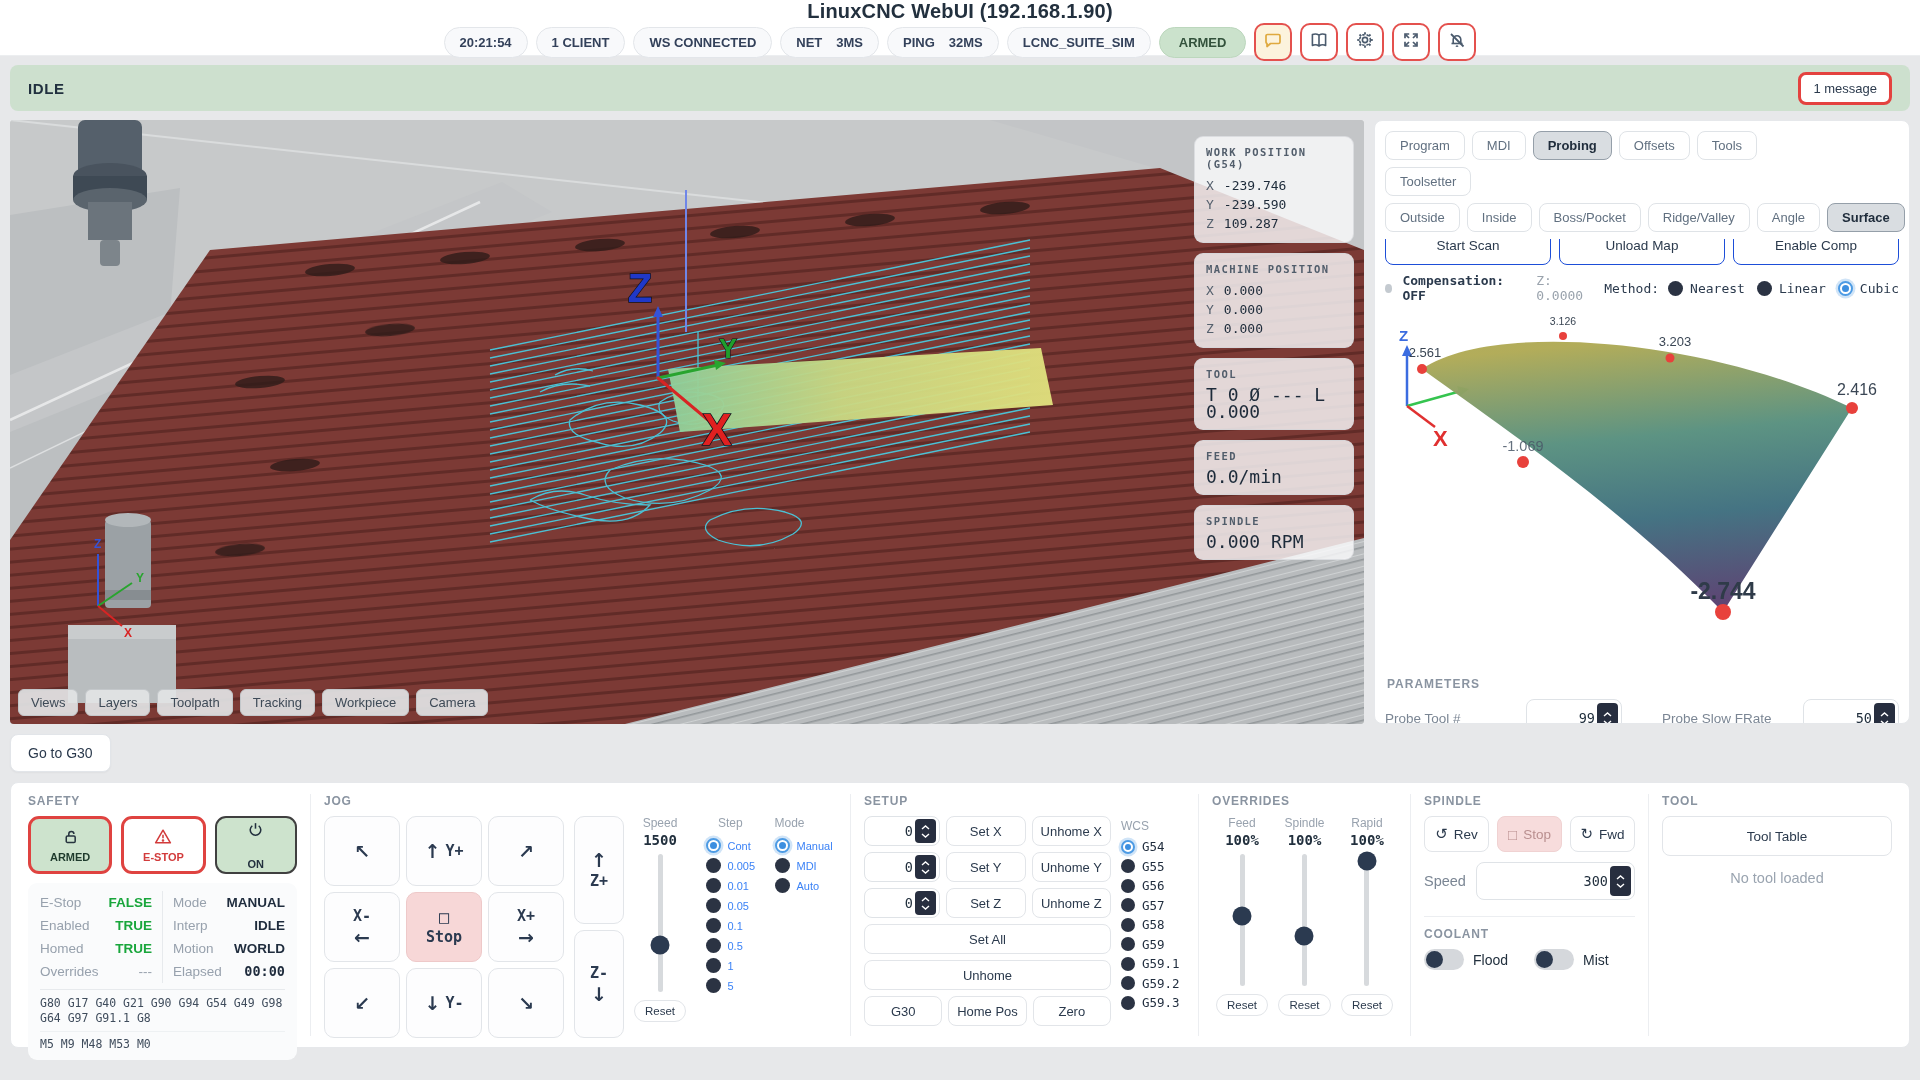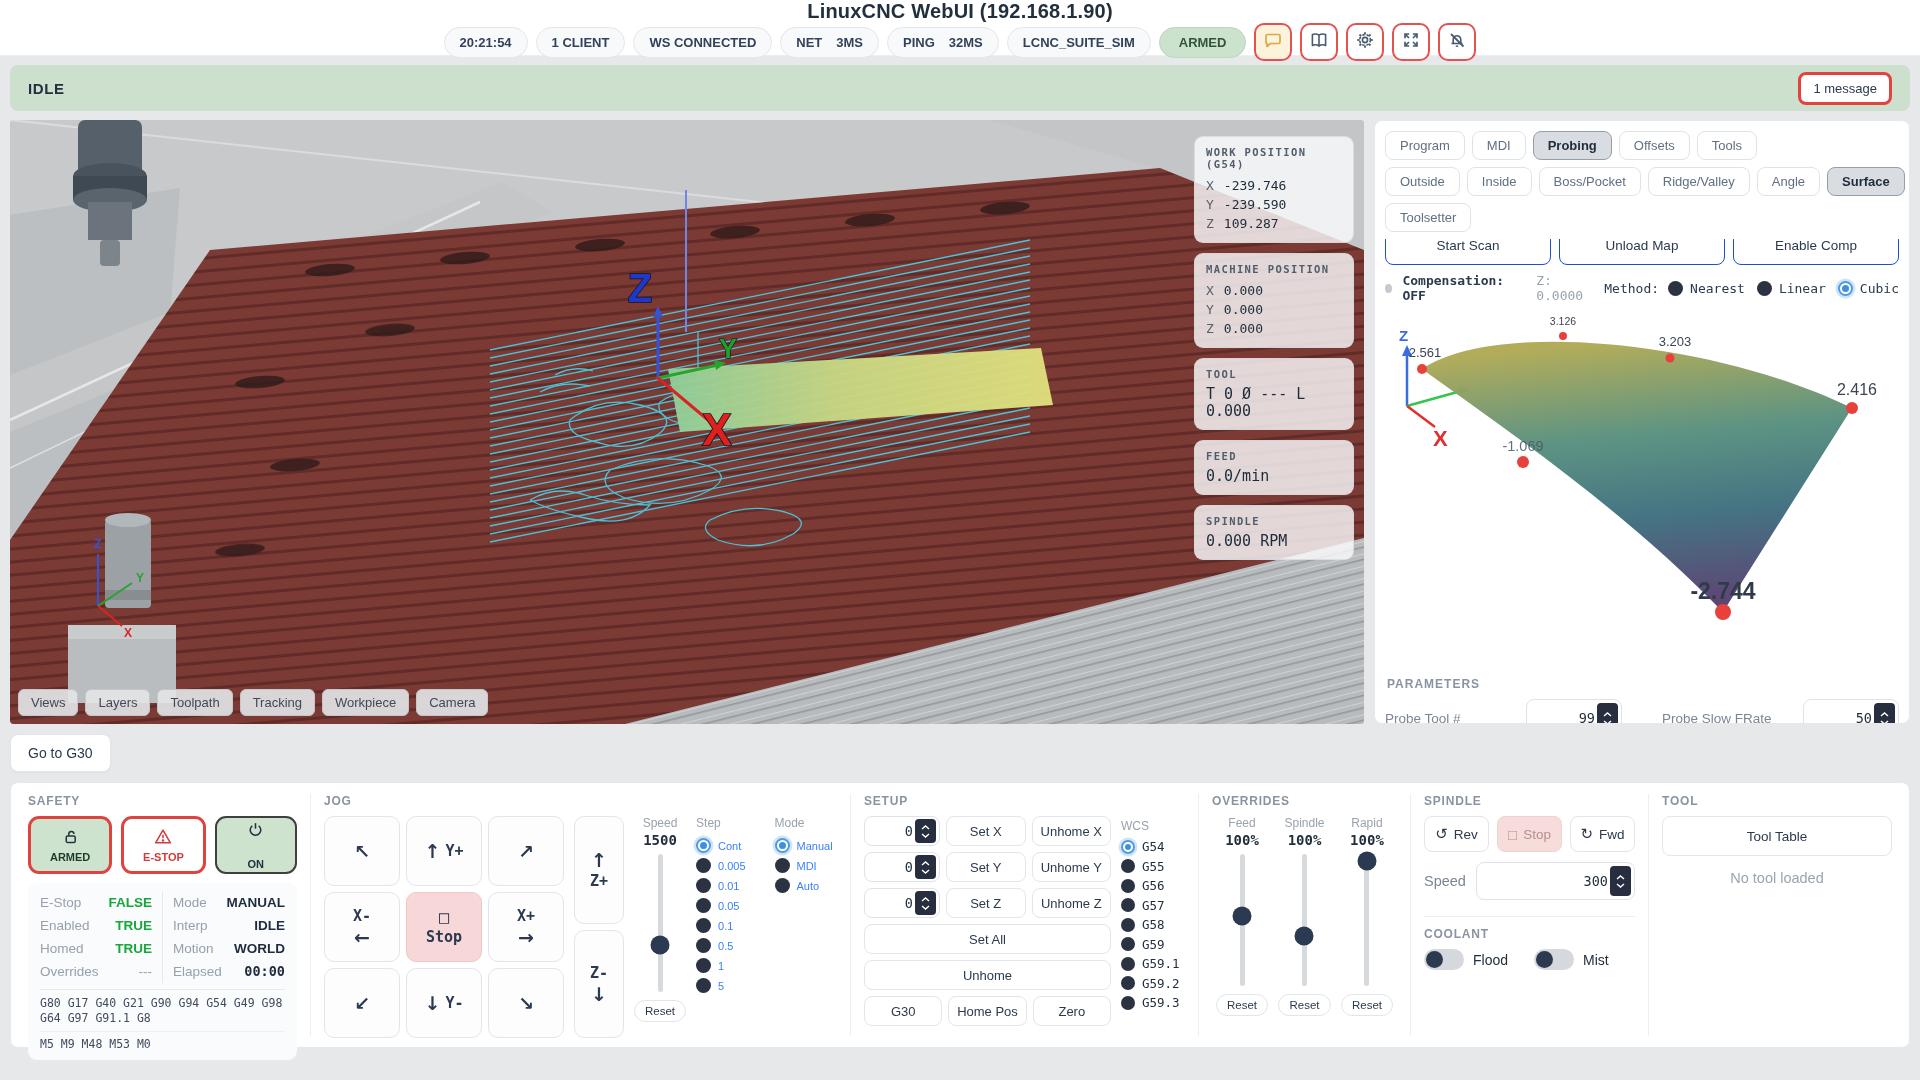--- a/index.html
+++ b/index.html
@@ -23,21 +23,21 @@
 
   
   .main { display:flex; gap:10px; margin:9px 10px 0 10px; height:604px; }
   .viewport { position:relative; flex:1; border-radius:4px; overflow:hidden; background:#c7c9ca; }
   .viewport svg.scene { position:absolute; inset:0; width:100%; height:100%; }
   .vp-overlays { position:absolute; top:16px; right:10px; width:160px; display:flex; flex-direction:column; gap:10px; }
   .vp-panel { background:rgba(250,250,251,.82); border:1px solid rgba(210,212,216,.7); border-radius:9px; padding:9px 11px; }
   .vp-panel .t { font-size:10.5px; letter-spacing:1.4px; color:#515d6b; font-weight:bold; font-family:"DejaVu Sans Mono",monospace; margin-bottom:6px; }
   .vp-row { font-family:"DejaVu Sans Mono",monospace; font-size:13px; color:#1d2b3a; display:flex; gap:10px; line-height:19px; }
   .vp-row .ax { color:#56616e; }
-  .vp-val { font-family:"DejaVu Sans Mono",monospace; font-size:15px; color:#1d2b3a; line-height:17px; }
+  .vp-val { font-family:"DejaVu Sans Mono",monospace; font-size:18px; color:#1d2b3a; line-height:17px; }
   .vp-buttons { position:absolute; left:8px; bottom:8px; display:flex; gap:7px; }
   .vp-btn { background:rgba(226,228,229,.92); border:1px solid #c3c7ca; border-radius:6px; padding:5px 12px; font-size:13px; color:#3e4a57; cursor:pointer; }
 
   
   .rpanel { width:536px; background:#fff; border:1px solid #e6e8eb; border-radius:8px; padding:10px; overflow:hidden; }
   .tabrow { display:flex; gap:7px; margin-bottom:7px; flex-wrap:nowrap; }
   .tab { border:1px solid #dfe3e7; background:#fff; border-radius:8px; padding:6px 14px; font-size:13px; color:#617080; cursor:pointer; white-space:nowrap; }
   .tab.on { background:#d9dde1; border-color:#959fa9; color:#1f2c3b; font-weight:bold; }
   .scanclip { height:26px; overflow:hidden; margin-bottom:8px; }
   .scanrow { display:flex; gap:8px; margin-top:-14px; }
@@ -408,30 +408,30 @@
     <div class="tabrow">
 
     <button class="tab">Program</button>
         <button class="tab">MDI</button>
         <button class="tab on">Probing</button>
         <button class="tab">Offsets</button>
         <button class="tab">Tools</button>
       </div>
     <div class="tabrow">
 
+    <button class="tab">Toolsetter</button>
+      </div>
+    <div class="tabrow">
+
     <button class="tab">Outside</button>
         <button class="tab">Inside</button>
         <button class="tab">Boss/Pocket</button>
         <button class="tab">Ridge/Valley</button>
         <button class="tab">Angle</button>
         <button class="tab on">Surface</button>
-      </div>
-    <div class="tabrow">
-
-    <button class="tab">Toolsetter</button>
       </div>
 
     <div class="scanclip">
       <div class="scanrow">
 
       <button class="scan-btn">Start Scan</button>
           <button class="scan-btn">Unload Map</button>
           <button class="scan-btn">Enable Comp</button>
         </div>
     </div>
@@ -666,21 +666,21 @@
           </button>
       </div>
       <div class="slidercol">
         <span class="sc-label">Speed</span>
         <span class="sc-val mono">1500</span>
         <span class="vtrack">
             <span class="vthumb" style="top:66%"></span>
           </span>
         <button class="reset-pill">Reset</button>
       </div>
-      <div class="optcol" style="width:92px;">
+      <div class="optcol" style="width:92px;align-items:center;">
         <span class="sc-label">Step</span>
         <div style="display:flex;flex-direction:column;gap:5px;">
 
         <span class="radio-item on">
               <span class="rad"></span>
               <span>Cont</span>
             </span>
             <span class="radio-item">
               <span class="rad"></span>
               <span>0.005</span>

